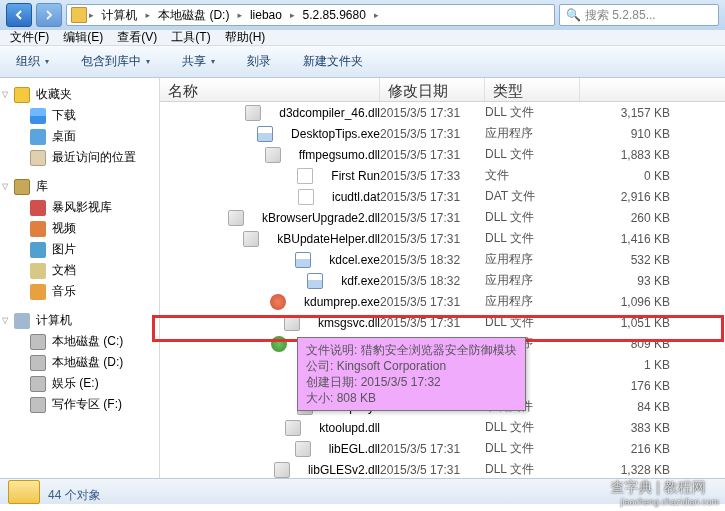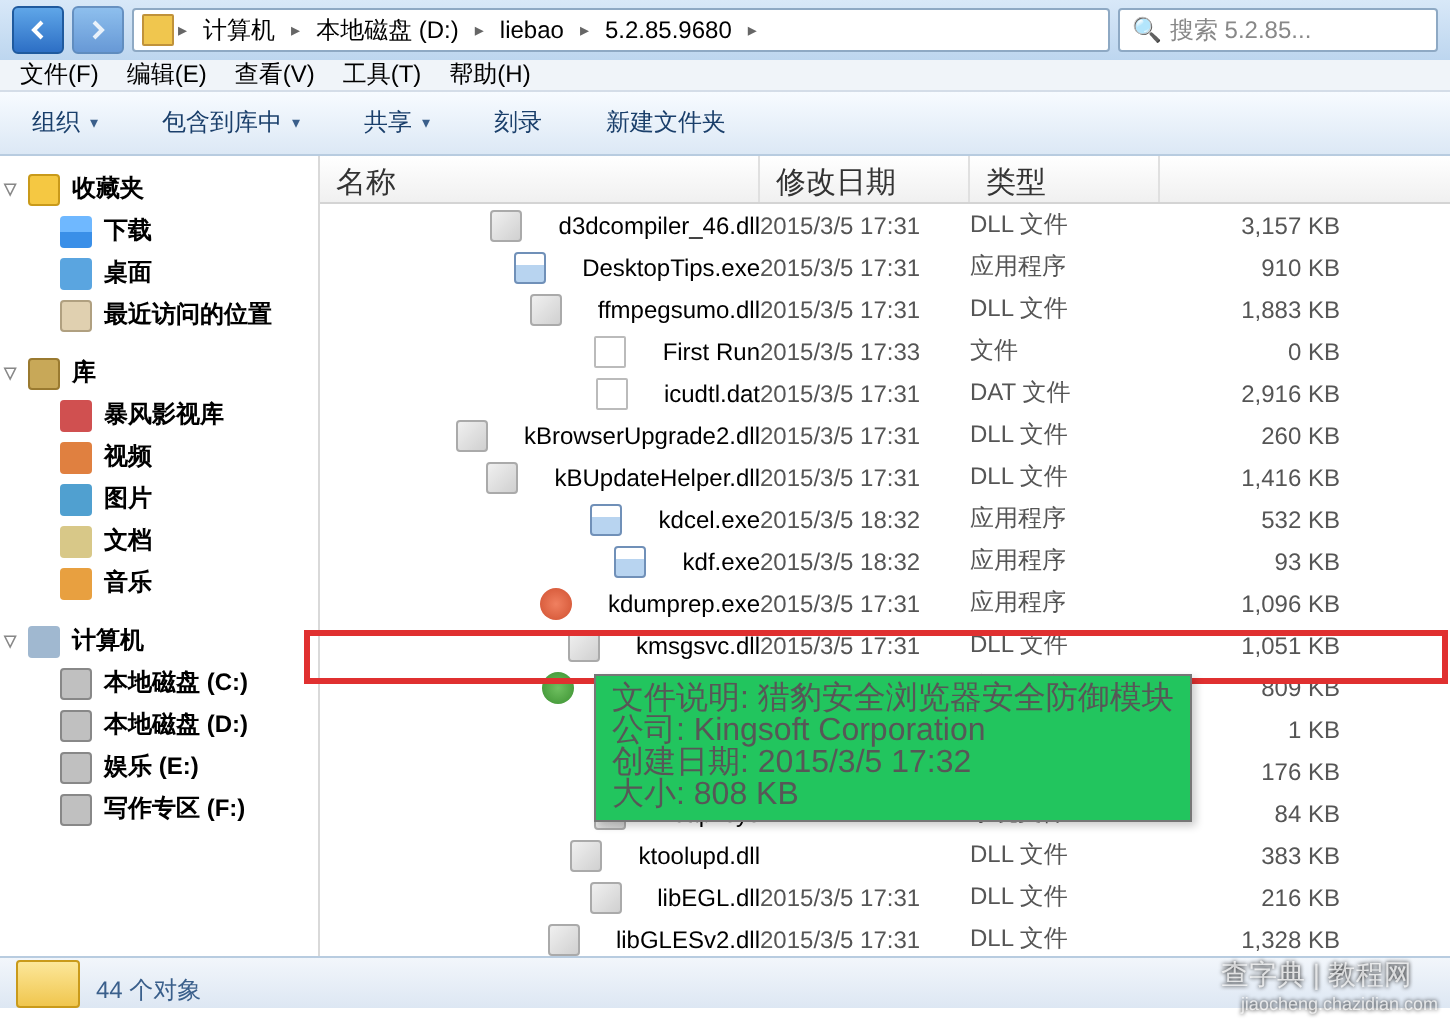--- a/index.html
+++ b/index.html
@@ -17,21 +17,21 @@
 .menubar { height: 16px; background: #f0f4f9; border-bottom: 1px solid #d4dde8; display: flex; align-items: center; padding: 0 4px; gap: 2px; }
 .menu-item { padding: 0 6px; color: #000; }
 
 .toolbar { height: 32px; background: linear-gradient(to bottom, #f7fbff, #dce8f5); border-bottom: 1px solid #b8cce0; display: flex; align-items: center; padding: 0 8px; gap: 16px; }
 .tb-btn { padding: 2px 8px; color: #1a3f6b; display: flex; align-items: center; gap: 3px; }
 .tb-sep::after { content: "▾"; font-size: 8px; color: #3a5f8b; margin-left: 2px; }
 
 .content { display: flex; height: 400px; }
 .sidebar { width: 160px; background: #fff; border-right: 1px solid #d9d9d9; overflow-y: auto; padding: 6px 0; }
 .sb-group { margin-bottom: 8px; }
-.sb-item { display: flex; align-items: center; padding: 2px 8px 2px 14px; gap: 6px; color: #000; font-weight: bold; }
+.sb-item { display: flex; align-items: center; padding: 2px 8px 2px 14px; gap: 6px; color: #000; }
 .sb-item.expandable::before { content: "▷"; font-size: 8px; color: #888; position: absolute; margin-left: -12px; }
 .sb-item.expanded::before { content: "▽"; }
 .sb-child { padding-left: 30px; }
 .sb-icon { width: 16px; height: 16px; display: inline-block; }
 .ic-fav { background: #f5c842; border: 1px solid #c99a1a; border-radius: 2px; }
 .ic-dl { background: linear-gradient(to bottom, #6fb8ff 50%, #3a8fe8 50%); border-radius: 2px; }
 .ic-desk { background: #5aa5e0; border-radius: 2px; }
 .ic-recent { background: #e0d0b0; border: 1px solid #b0a080; border-radius: 2px; }
 .ic-lib { background: #c8a858; border: 1px solid #9a7a30; border-radius: 2px; }
 .ic-vid { background: #d05050; border-radius: 2px; }
@@ -59,21 +59,21 @@
 .fi { width: 16px; height: 16px; display: inline-block; flex-shrink: 0; }
 .fi-dll { background: linear-gradient(135deg, #f0f0f0, #d0d0d0); border: 1px solid #aaa; border-radius: 2px; }
 .fi-exe { background: linear-gradient(to bottom, #fff 40%, #b8d4f0 40%); border: 1px solid #7090b8; border-radius: 2px; }
 .fi-txt { background: #fff; border: 1px solid #bbb; border-radius: 1px; }
 .fi-dat { background: #fff; border: 1px solid #bbb; border-radius: 1px; }
 .fi-shield { background: radial-gradient(circle, #6fc060, #3a9030); border-radius: 50%; }
 .fi-red { background: radial-gradient(circle, #f08060, #d05030); border-radius: 50%; }
 
 .highlight-box { position: absolute; border: 3px solid #e03030; pointer-events: none; left: 152px; top: 315px; width: 572px; height: 27px; z-index: 5; }
 
-.tooltip { position: absolute; left: 297px; top: 337px; background: #22c55e; border: 1px solid #767676; padding: 4px 8px; font-size: 16px; color: #575757; line-height: 16px; z-index: 10; box-shadow: 2px 2px 4px rgba(0,0,0,0.2); }
+.tooltip { position: absolute; left: 297px; top: 337px; background: #f0abfc; border: 1px solid #767676; padding: 4px 8px; font-size: 12px; color: #575757; line-height: 16px; z-index: 10; box-shadow: 2px 2px 4px rgba(0,0,0,0.2); }
 
 .statusbar { height: 26px; background: linear-gradient(to bottom, #f2f6fb, #dde7f3); border-top: 1px solid #b8cce0; display: flex; align-items: flex-end; padding: 0 8px; gap: 8px; color: #3a5f8b; }
 .sb-foldericon { width: 32px; height: 24px; background: linear-gradient(to bottom, #fce79a, #f0c64e); border: 1px solid #c99a1a; border-radius: 2px; }
 
 .watermark { position: absolute; right: 6px; bottom: 4px; color: rgba(255,255,255,0.75); font-size: 14px; text-shadow: 0 0 2px #000; z-index: 20; font-family: sans-serif; }
 .watermark small { display:block; font-size:9px; text-align:left;padding-left:10px; }
 </style>
 </head>
 <body>
 

